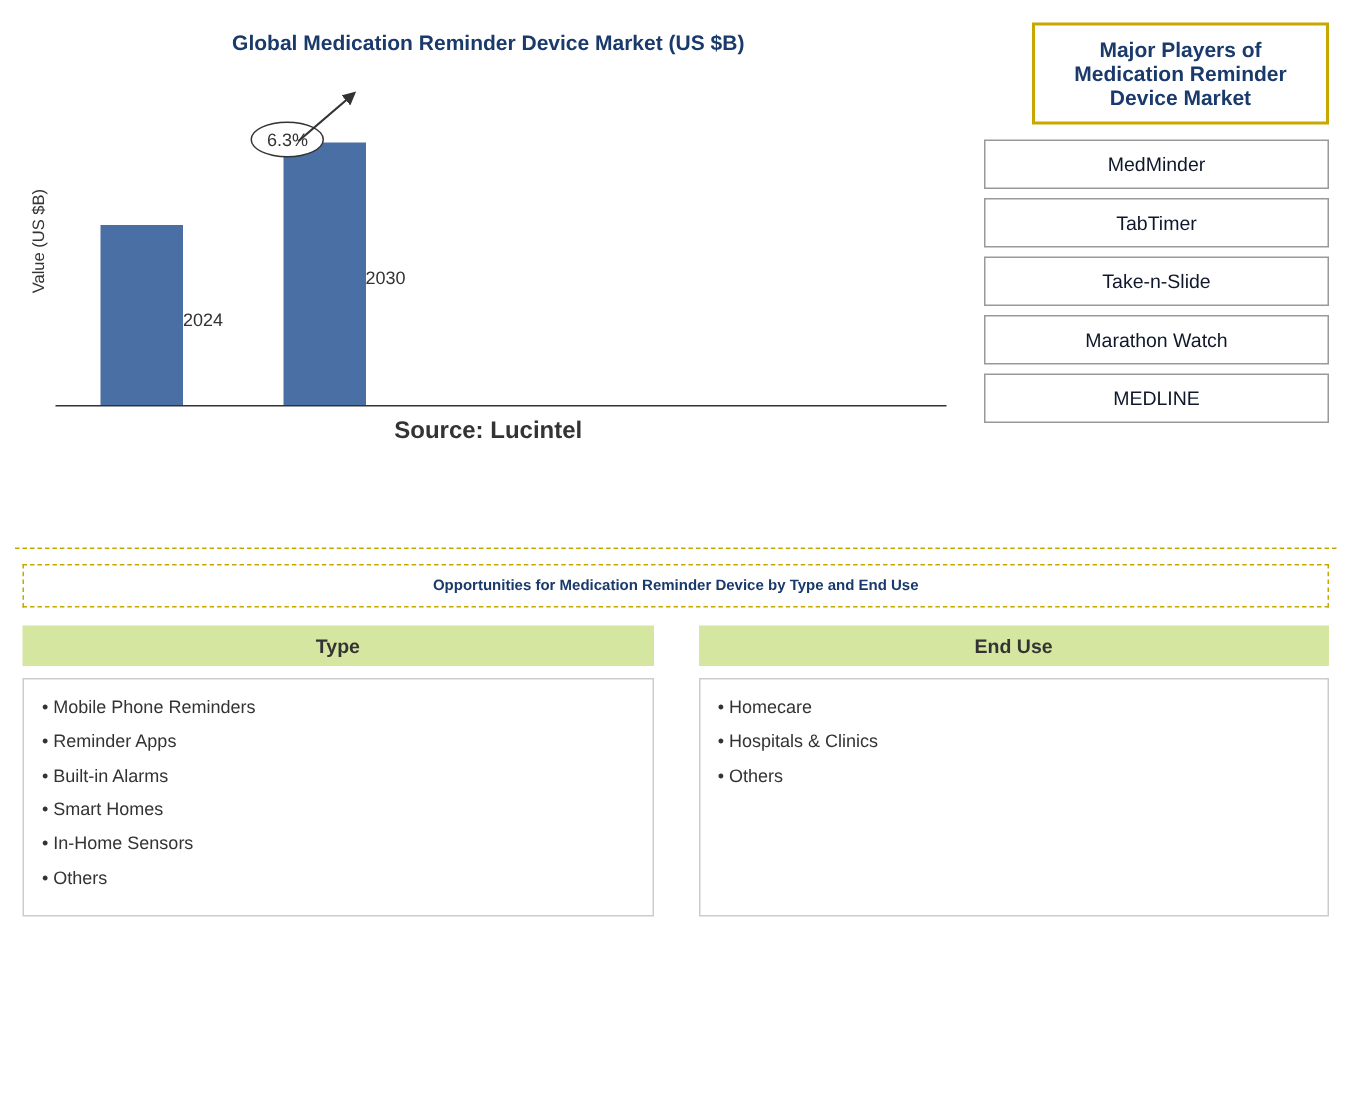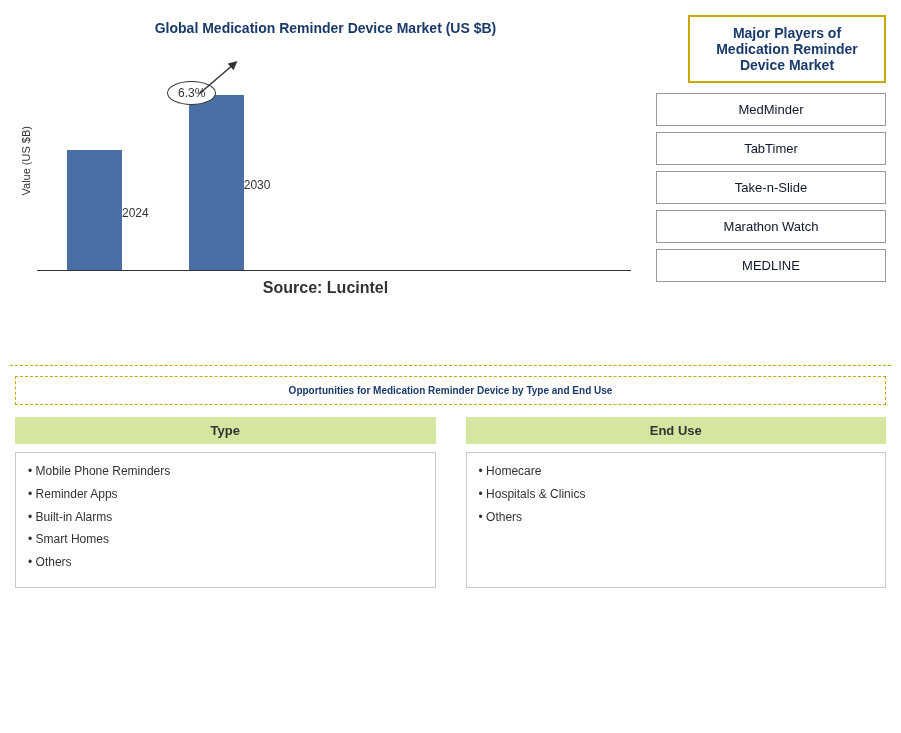--- a/index.html
+++ b/index.html
@@ -296,20 +296,21 @@
 
     <div class="opportunities-content">
 
       <div class="opp-column">
         <div class="opp-header">Type</div>
         <div class="opp-list-box">
           <div class="opp-item">Mobile Phone Reminders</div>
           <div class="opp-item">Reminder Apps</div>
           <div class="opp-item">Built-in Alarms</div>
           <div class="opp-item">Smart Homes</div>
+          <div class="opp-item">In-Home Sensors</div>
           <div class="opp-item">Others</div>
         </div>
       </div>
 
       <div class="opp-column">
         <div class="opp-header">End Use</div>
         <div class="opp-list-box">
           <div class="opp-item">Homecare</div>
           <div class="opp-item">Hospitals &amp; Clinics</div>
           <div class="opp-item">Others</div>

